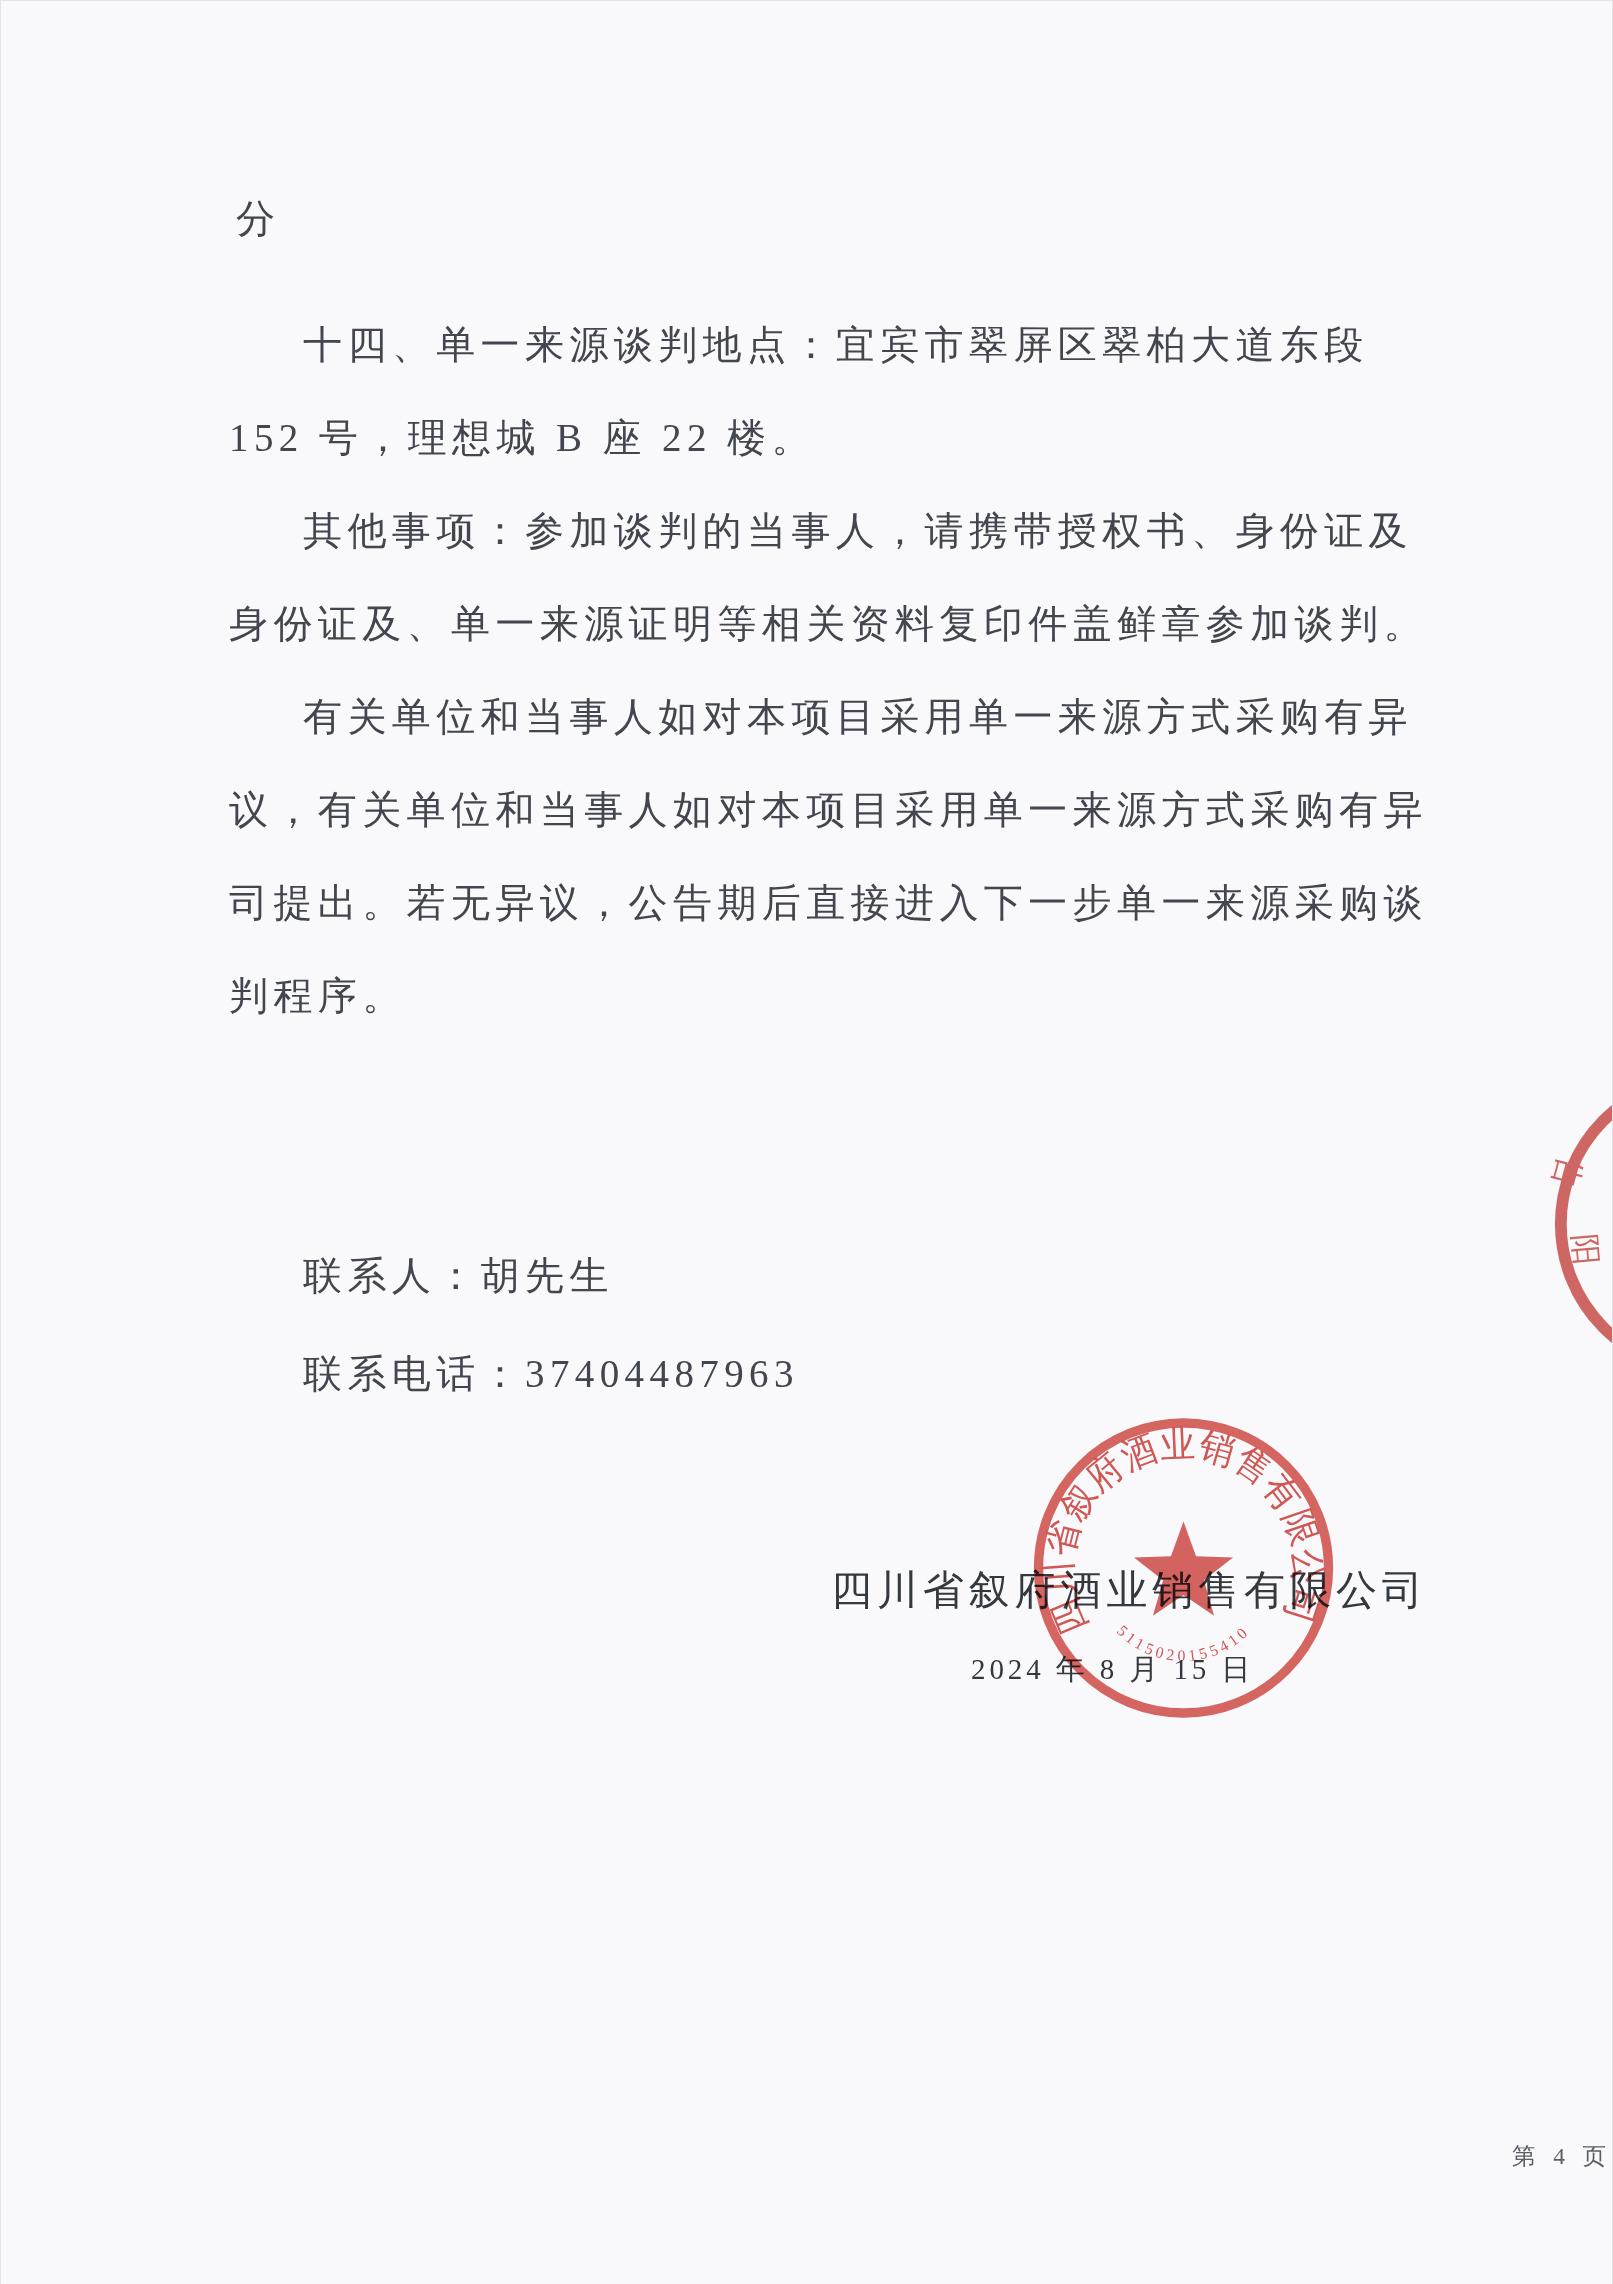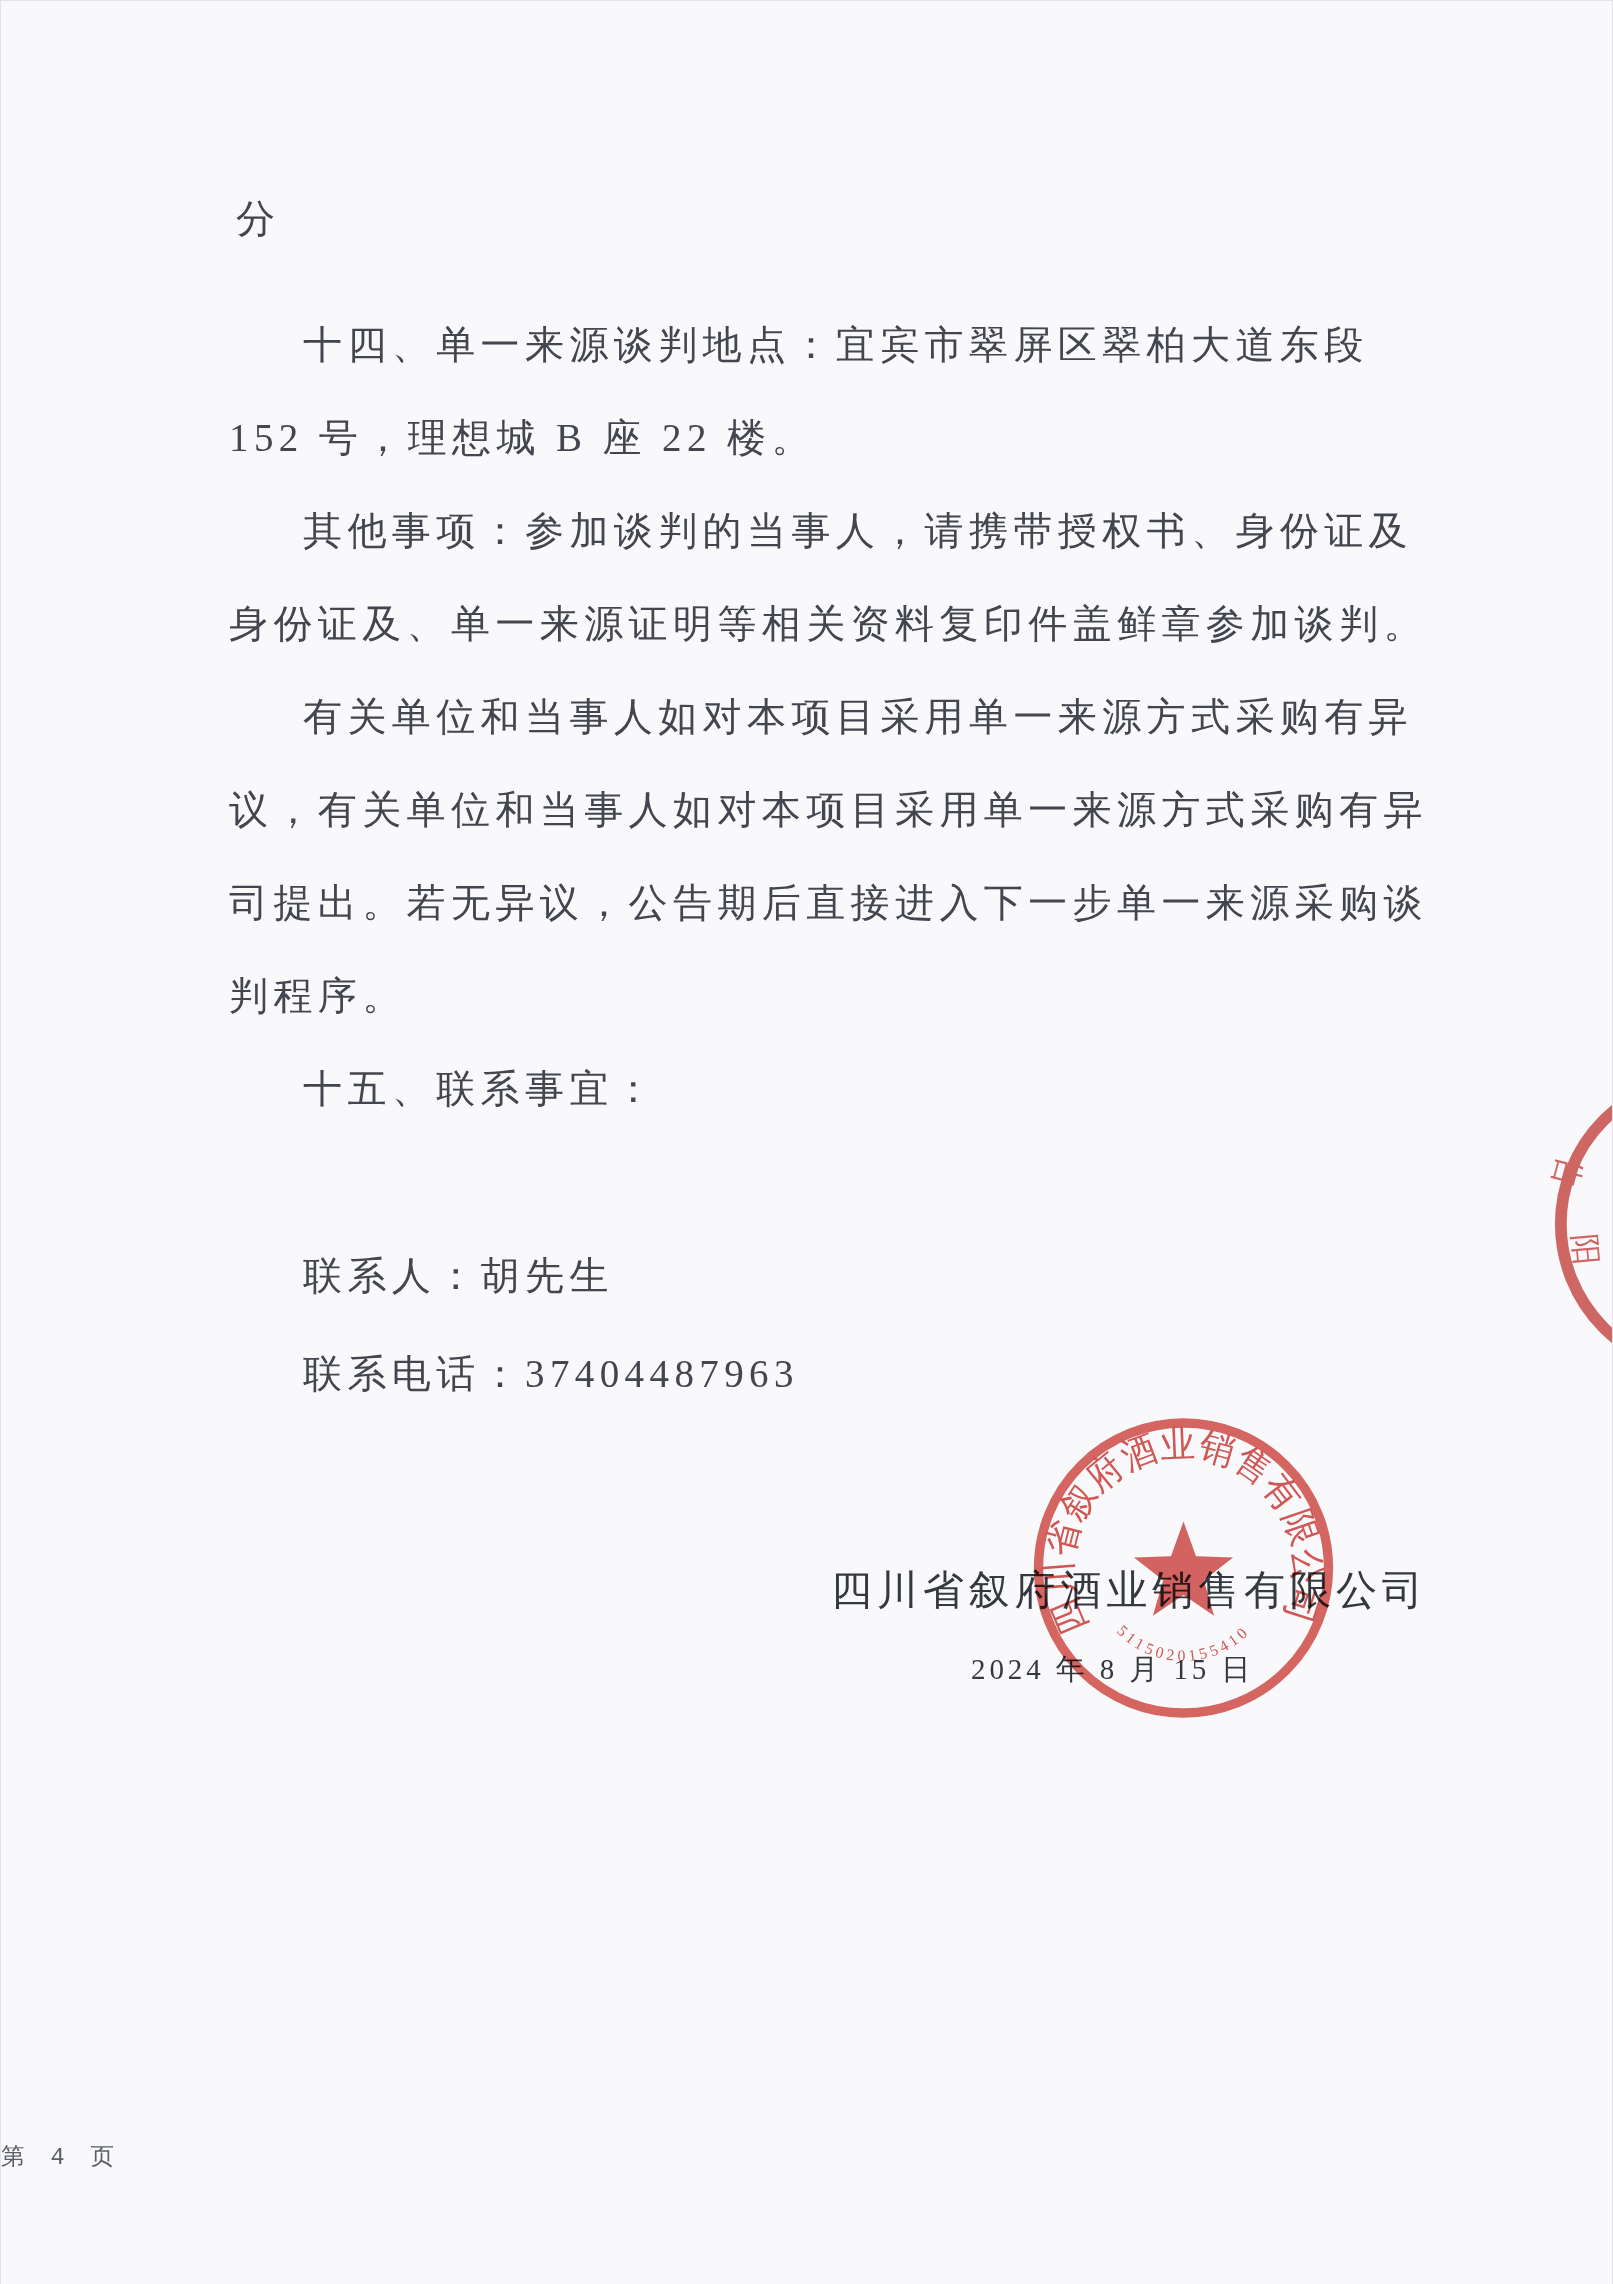--- a/index.html
+++ b/index.html
@@ -33,24 +33,23 @@
   }
   .sig-date{
     position:absolute;
     left:970px;top:1649px;
     font-size:29px;letter-spacing:3.9px;
     white-space:nowrap;color:#34383f;
   }
   .footer-page{
     position:absolute;
     left:0;right:0;top:2139px;
-    text-align:left;
+    text-align:right;
     font-size:23.5px;letter-spacing:5.9px;
     color:#5a5e66;
-    font-family:Liberation Mono, monospace;
   }
   .seal{
     position:absolute;
     left:1008px;top:1409px;
     width:349px;height:316px;
     mix-blend-mode:multiply;
     opacity:.88;
   }
   .edge-stamp{
     position:absolute;
@@ -70,21 +69,20 @@
 
   <div class="line stray" style="top:192px">分</div>
   <div class="line indent" style="top:318px">十四、单一来源谈判地点：宜宾市翠屏区翠柏大道东段</div>
   <div class="line" style="top:411px">152 号，理想城 B 座 22 楼。</div>
   <div class="line indent" style="top:504px">其他事项：参加谈判的当事人，请携带授权书、身份证及</div>
   <div class="line" style="top:597px">身份证及、单一来源证明等相关资料复印件盖鲜章参加谈判。</div>
   <div class="line indent" style="top:690px">有关单位和当事人如对本项目采用单一来源方式采购有异</div>
   <div class="line" style="top:783px">议，有关单位和当事人如对本项目采用单一来源方式采购有异</div>
   <div class="line" style="top:876px">司提出。若无异议，公告期后直接进入下一步单一来源采购谈</div>
   <div class="line" style="top:969px">判程序。</div>
-  <div class="line indent" style="top:1062px">十五、联系事宜：</div>
   <div class="line indent" style="top:1249px">联系人：胡先生</div>
   <div class="line indent" style="top:1347px">联系电话：37404487963</div>
 
   <div class="sig-company">四川省叙府酒业销售有限公司</div>
   <div class="sig-date">2024 年 8 月 15 日</div>
 
   <svg class="seal" viewBox="0 0 340 340" aria-hidden="true">
     <defs>
       <path id="sealTextArc" d="M 68.2 233.6 A 120 120 0 1 1 271.8 233.6" fill="none"></path>
       <path id="sealNumArc" d="M 93.4 234.3 A 100 100 0 0 0 246.6 234.3" fill="none"></path>

